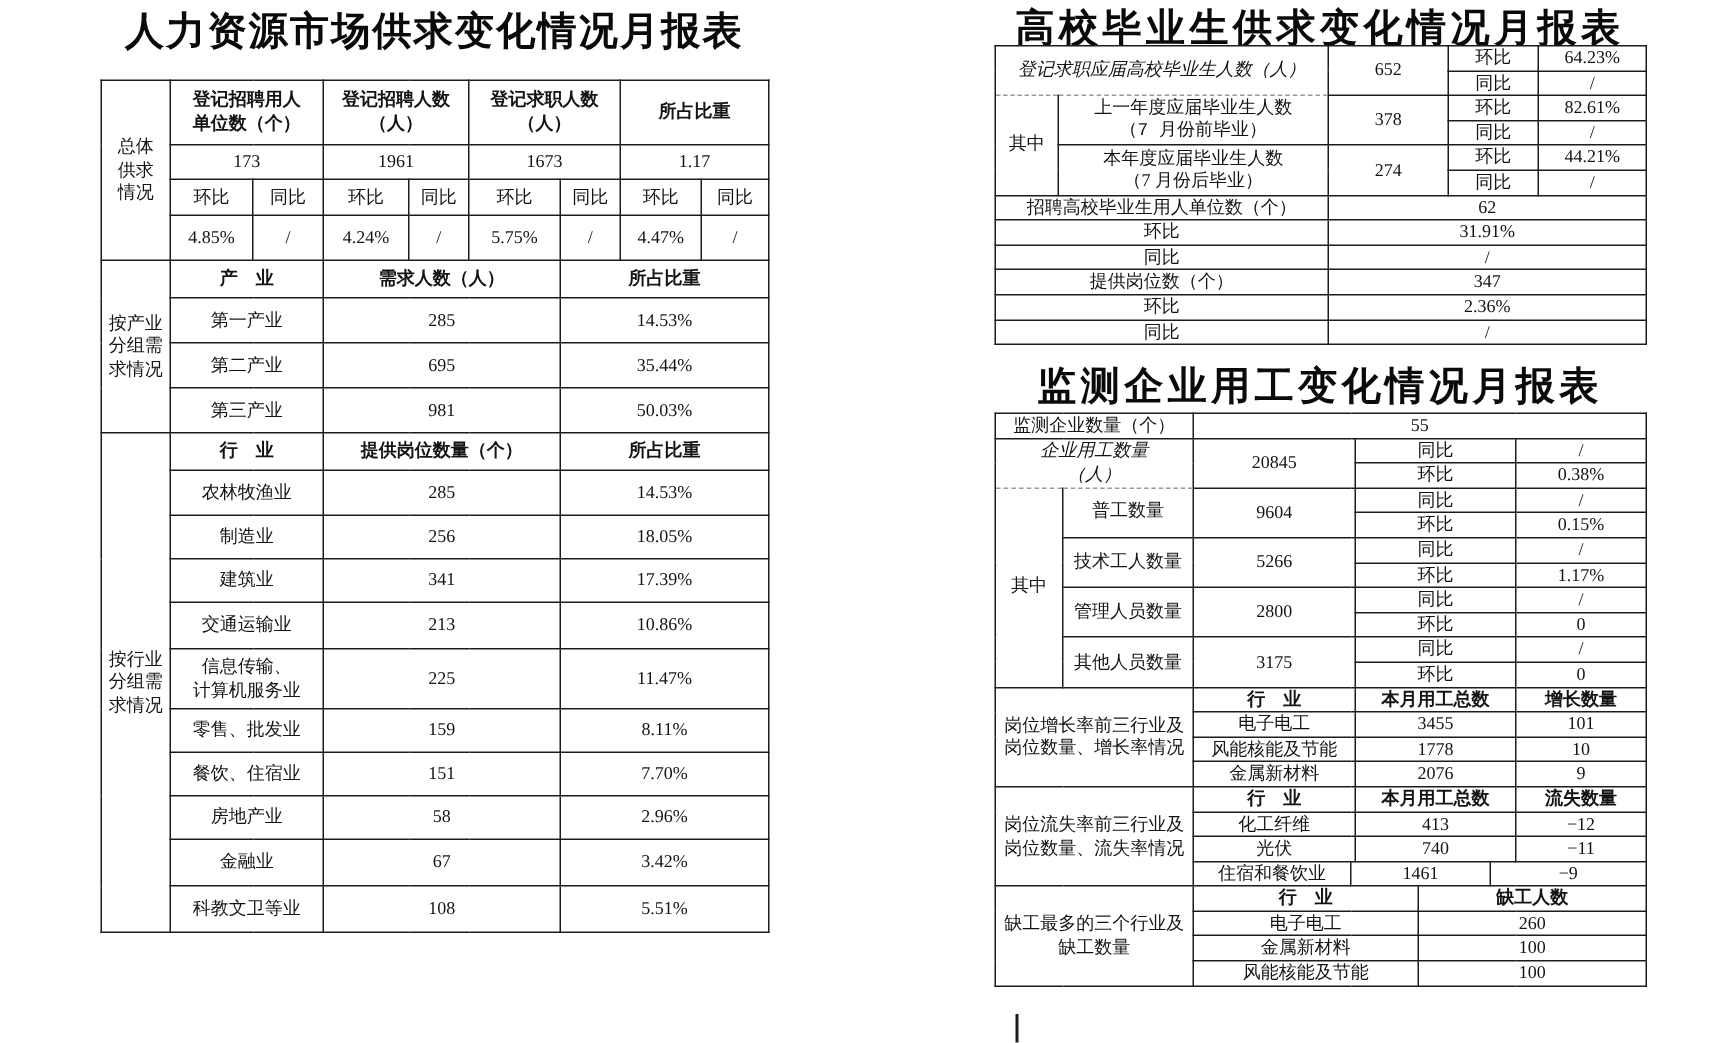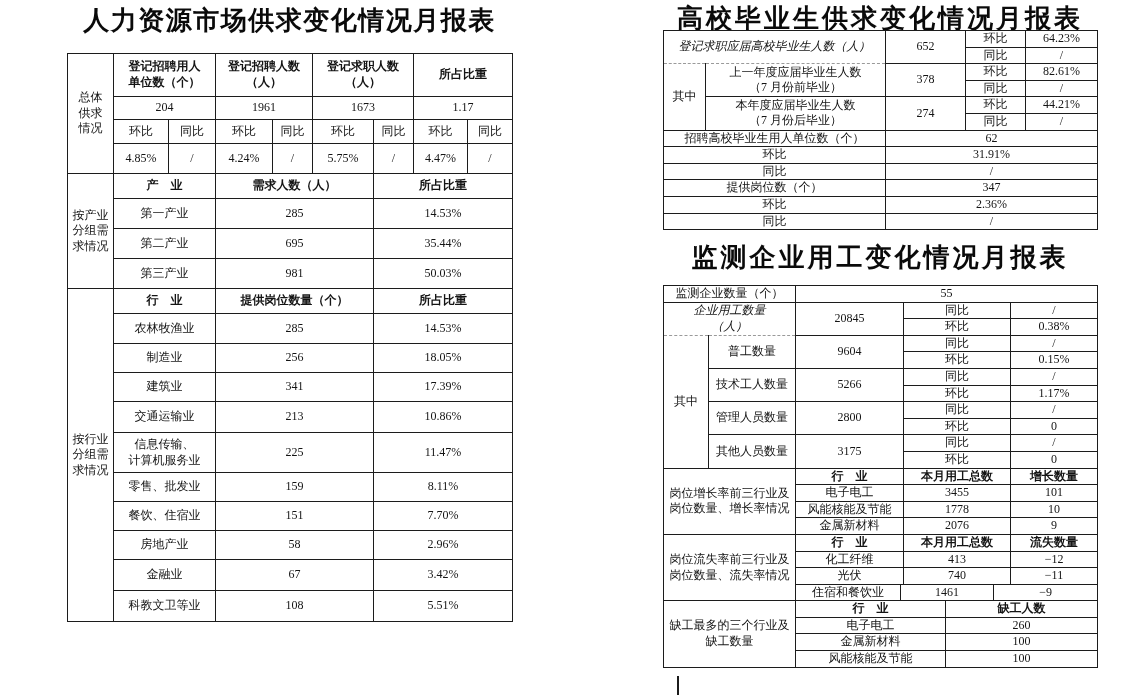--- a/index.html
+++ b/index.html
@@ -21,25 +21,25 @@
     background:#fff;
   }
   td,th {
     border:1px solid #1c1c1c; text-align:center; vertical-align:middle;
     font-size:12px; line-height:1.3; padding:0 2px; white-space:pre-line;
     overflow:hidden; font-weight:normal;
   }
   th { font-weight:bold; }
   #hr-table      { left:67px;  top:53px;  width:446px; }
   #grad-table    { left:663px; top:30px;  width:435px; }
-  #monitor-table { left:663px; top:285px; width:435px; }
+  #monitor-table { left:663px; top:275px; width:435px; }
   #grad-table tr    { height:16.3px; }
   #monitor-table tr { height:16.6px; }
   .nb { border-bottom:none;font-style:italic; }
-  .dt { border-top:1px dashed #9a9a9a; }
+  .dt { border-top:1px dashed #9a9a9a;font-family:Liberation Mono, monospace; }
   #edge-artifact {
     position:absolute; left:677px; top:676px; width:2px; height:19px;
     background:#1c1c1c;
   }
 </style>
 </head>
 <body>
 
 <div>
 
@@ -64,21 +64,21 @@
 情况</td>
       <th colspan="2">登记招聘用人
 单位数（个）</th>
       <th colspan="2">登记招聘人数
 （人）</th>
       <th colspan="2">登记求职人数
 （人）</th>
       <th colspan="2">所占比重</th>
     </tr>
     <tr style="height:23px">
-      <td colspan="2">204</td>
+      <td colspan="2">173</td>
       <td colspan="2">1961</td>
       <td colspan="2">1673</td>
       <td colspan="2">1.17</td>
     </tr>
     <tr style="height:24px">
       <td>环比</td>
       <td>同比</td>
       <td>环比</td>
       <td>同比</td>
       <td>环比</td>

